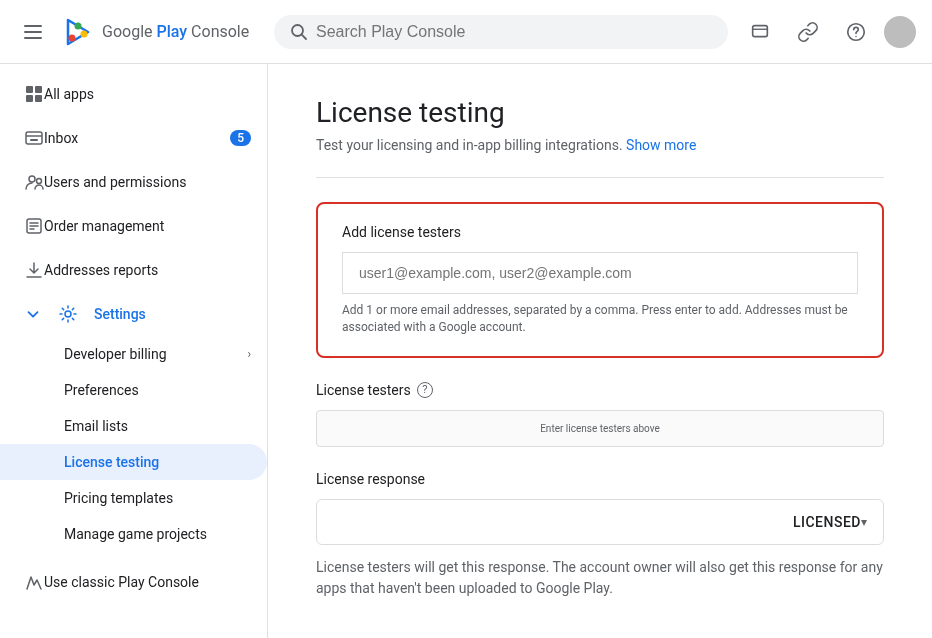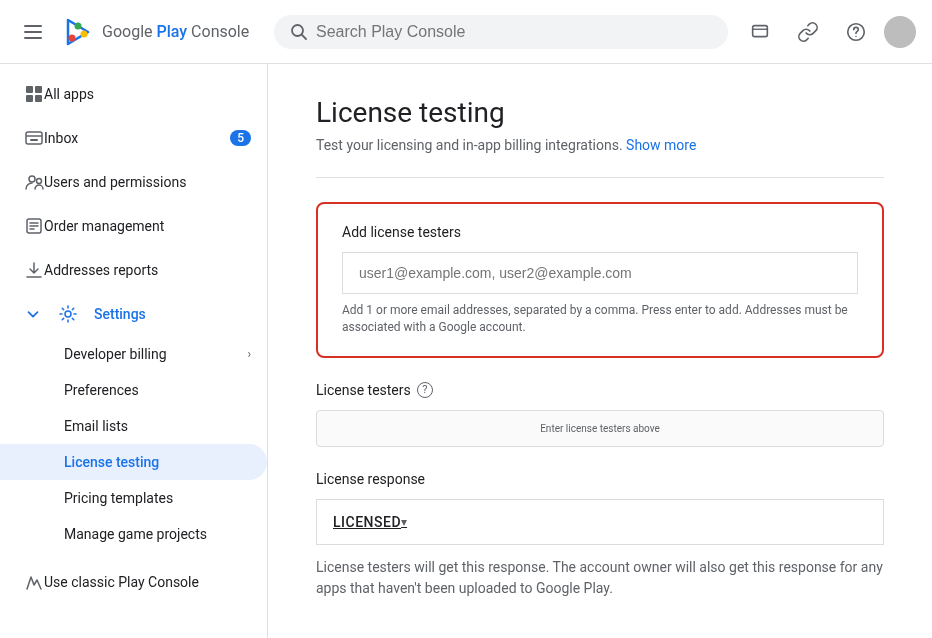--- a/index.html
+++ b/index.html
@@ -75,23 +75,23 @@
     .section-label { font-size: 14px; color: #202124; margin-bottom: 12px; display: flex; align-items: center; gap: 6px; }
     .help-icon { width: 16px; height: 16px; border-radius: 50%; border: 1.5px solid #5f6368; display: inline-flex; align-items: center; justify-content: center; font-size: 11px; color: #5f6368; cursor: pointer; }
     .testers-placeholder {
       border: 1px solid #dadce0; border-radius: 4px; padding: 12px 16px;
       font-size: 10px; color: #5f6368; text-align: center; margin-bottom: 24px; background: #fafafa;
     }
 
     
     .license-response-label { font-size: 14px; color: #202124; margin-bottom: 12px; }
     .license-dropdown {
-      width: 100%; border: 1px solid #dadce0; border-radius: 0; padding: 14px 16px;
+      width: 100%; border: 1px solid #dadce0; border-radius: 6px; padding: 14px 16px;
       font-size: 14px; color: #202124; background: #fff; display: flex; align-items: center;
-      justify-content: flex-start; cursor: pointer; margin-bottom: 12px; text-decoration: underline;
+      justify-content: flex-end; cursor: pointer; margin-bottom: 12px;
     }
     .license-dropdown-text { font-size: 14px; color: #202124; font-weight: 500; letter-spacing: 0.5px; }
     .dropdown-chevron { color: #5f6368; font-size: 12px; }
     .response-hint { font-size: 14px; color: #5f6368; line-height: 1.5; max-width: 620px; }
 
     
     svg { display: block; }
   </style>
 </head>
 <body>

